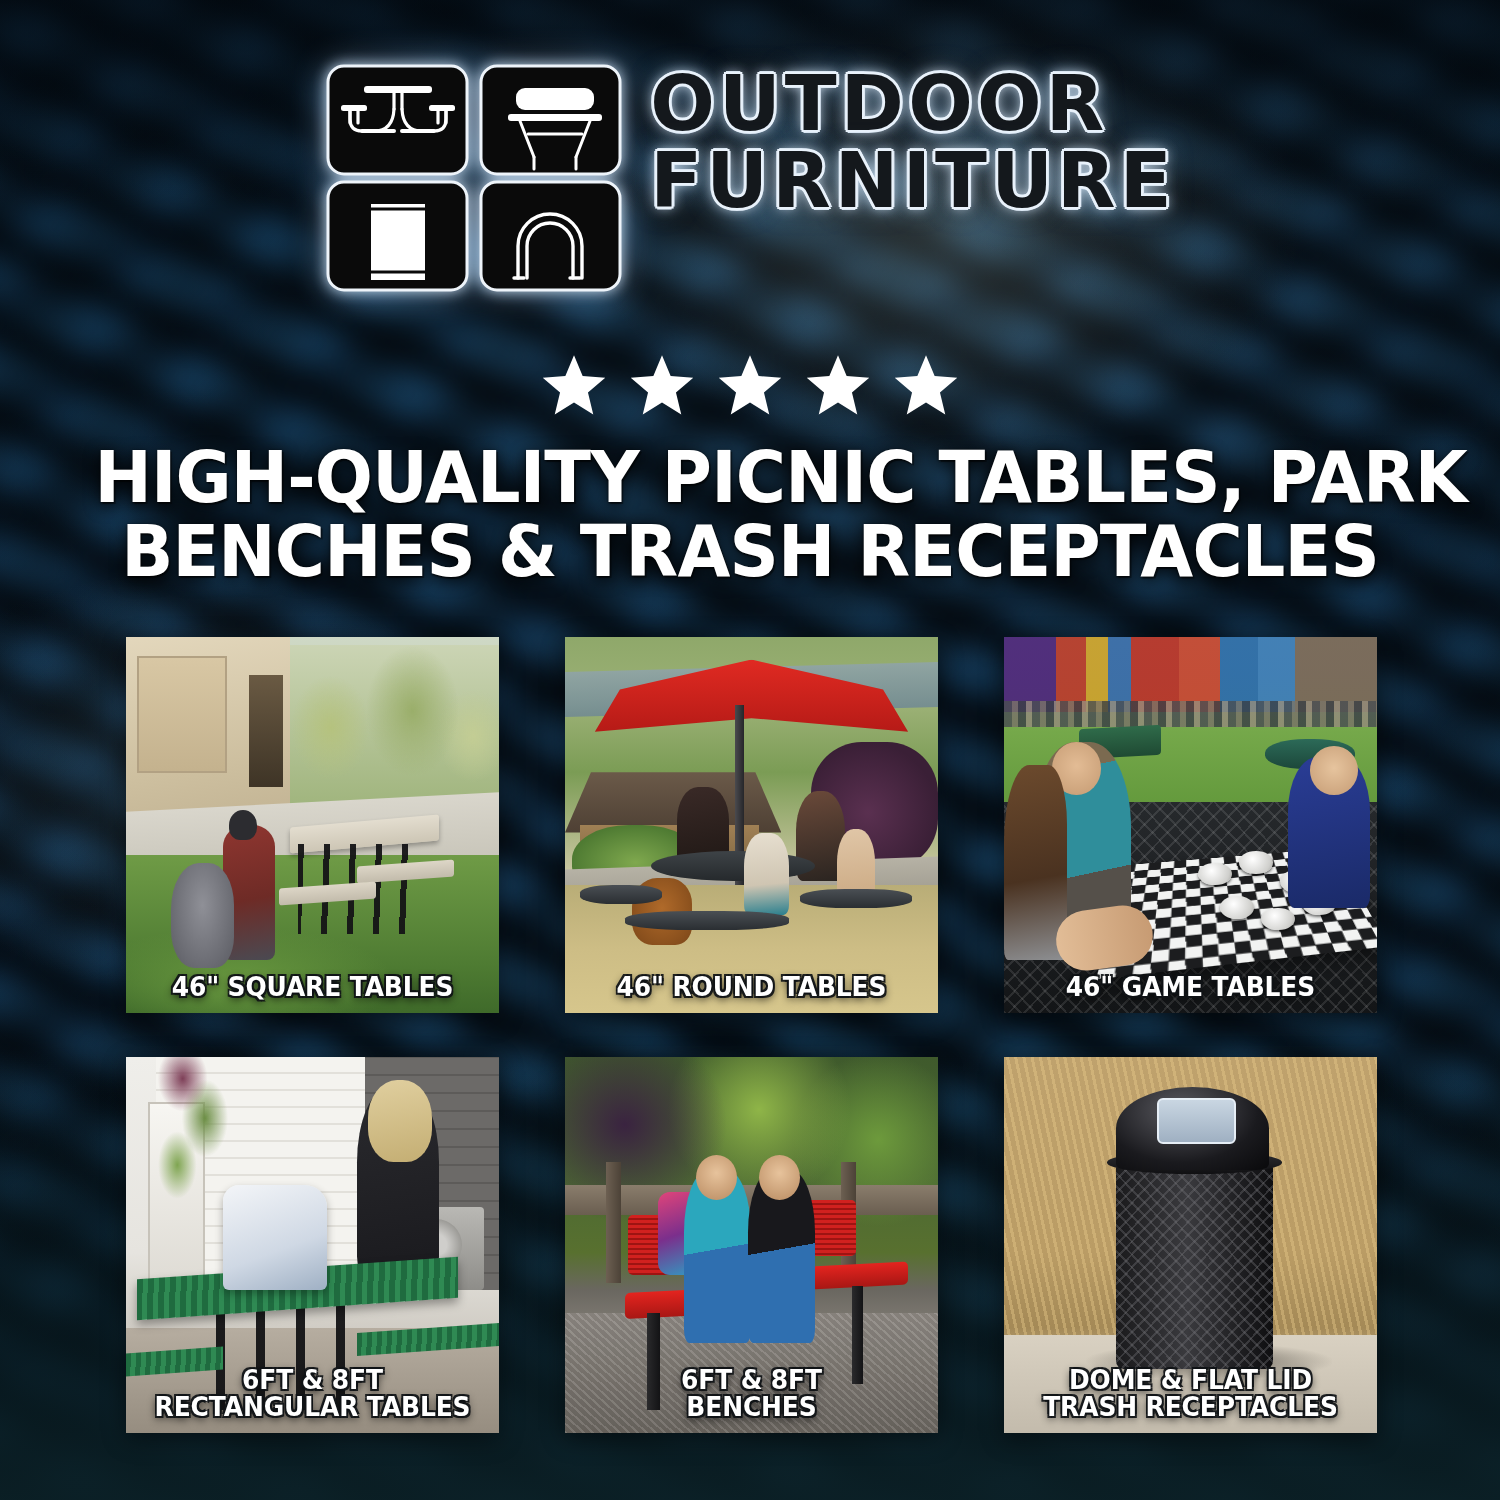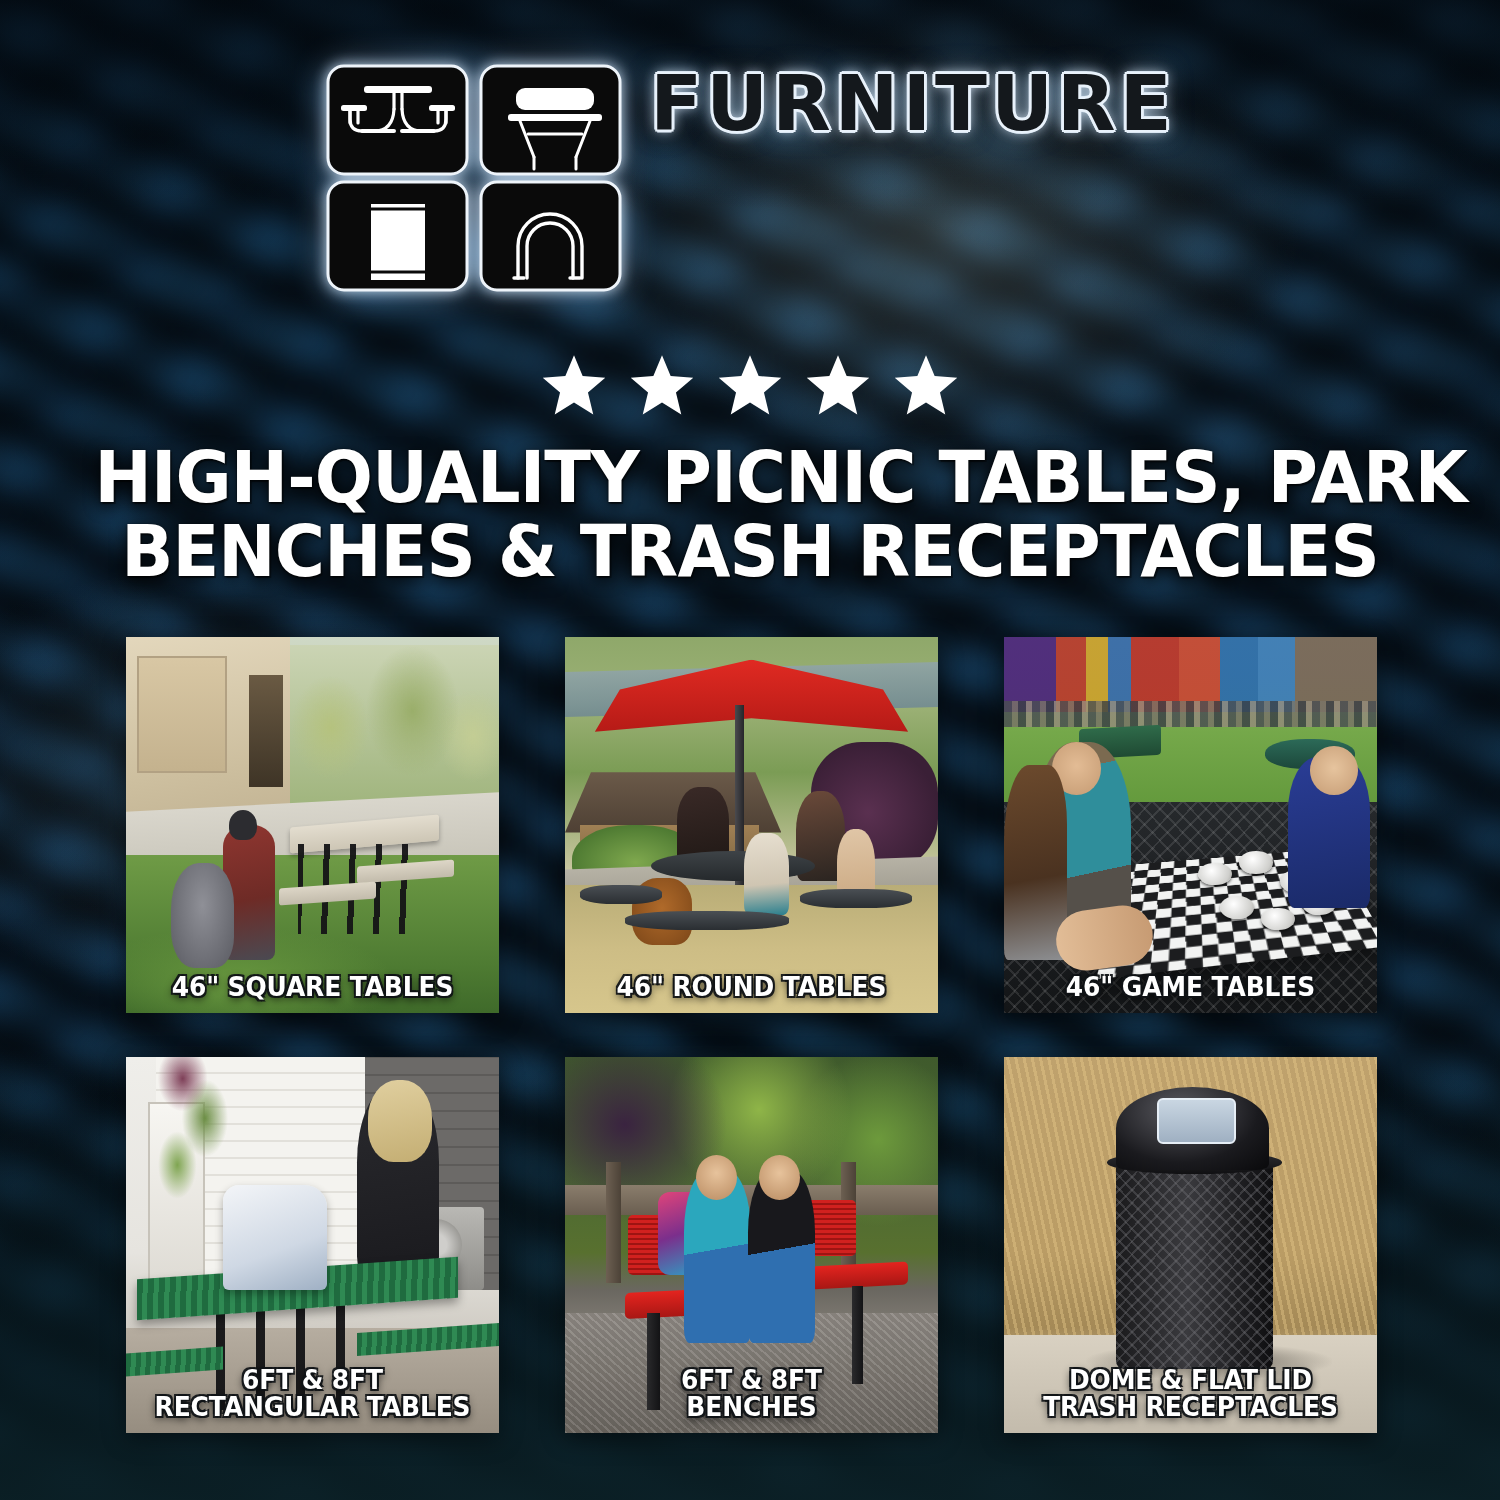--- a/index.html
+++ b/index.html
@@ -328,20 +328,21 @@
 
         <g stroke="#ffffff" stroke-width="3.4" fill="none" stroke-linecap="round">
           <path d="M194 216 v-32 a32 32 0 0 1 64 0 v32"></path>
           <path d="M203 216 v-32 a23 23 0 0 1 46 0 v32"></path>
           <path d="M190 216 h10 M246 216 h10"></path>
         </g>
       </svg>
     </div>
 
     <div class="wordmark">
+      <div class="wm-line wm-2">OUTDOOR</div>
       <div class="wm-line wm-3">FURNITURE</div>
     </div>
   </div>
 
   <div class="stars">
     <span class="star">
         <svg viewBox="0 0 24 24">
           <polygon fill="#ffffff" points="12,1.2 15.1,8.6 23.2,9.2 17,14.5 18.9,22.4 12,18.1 5.1,22.4 7,14.5 0.8,9.2 8.9,8.6"></polygon>
         </svg>
       </span>

